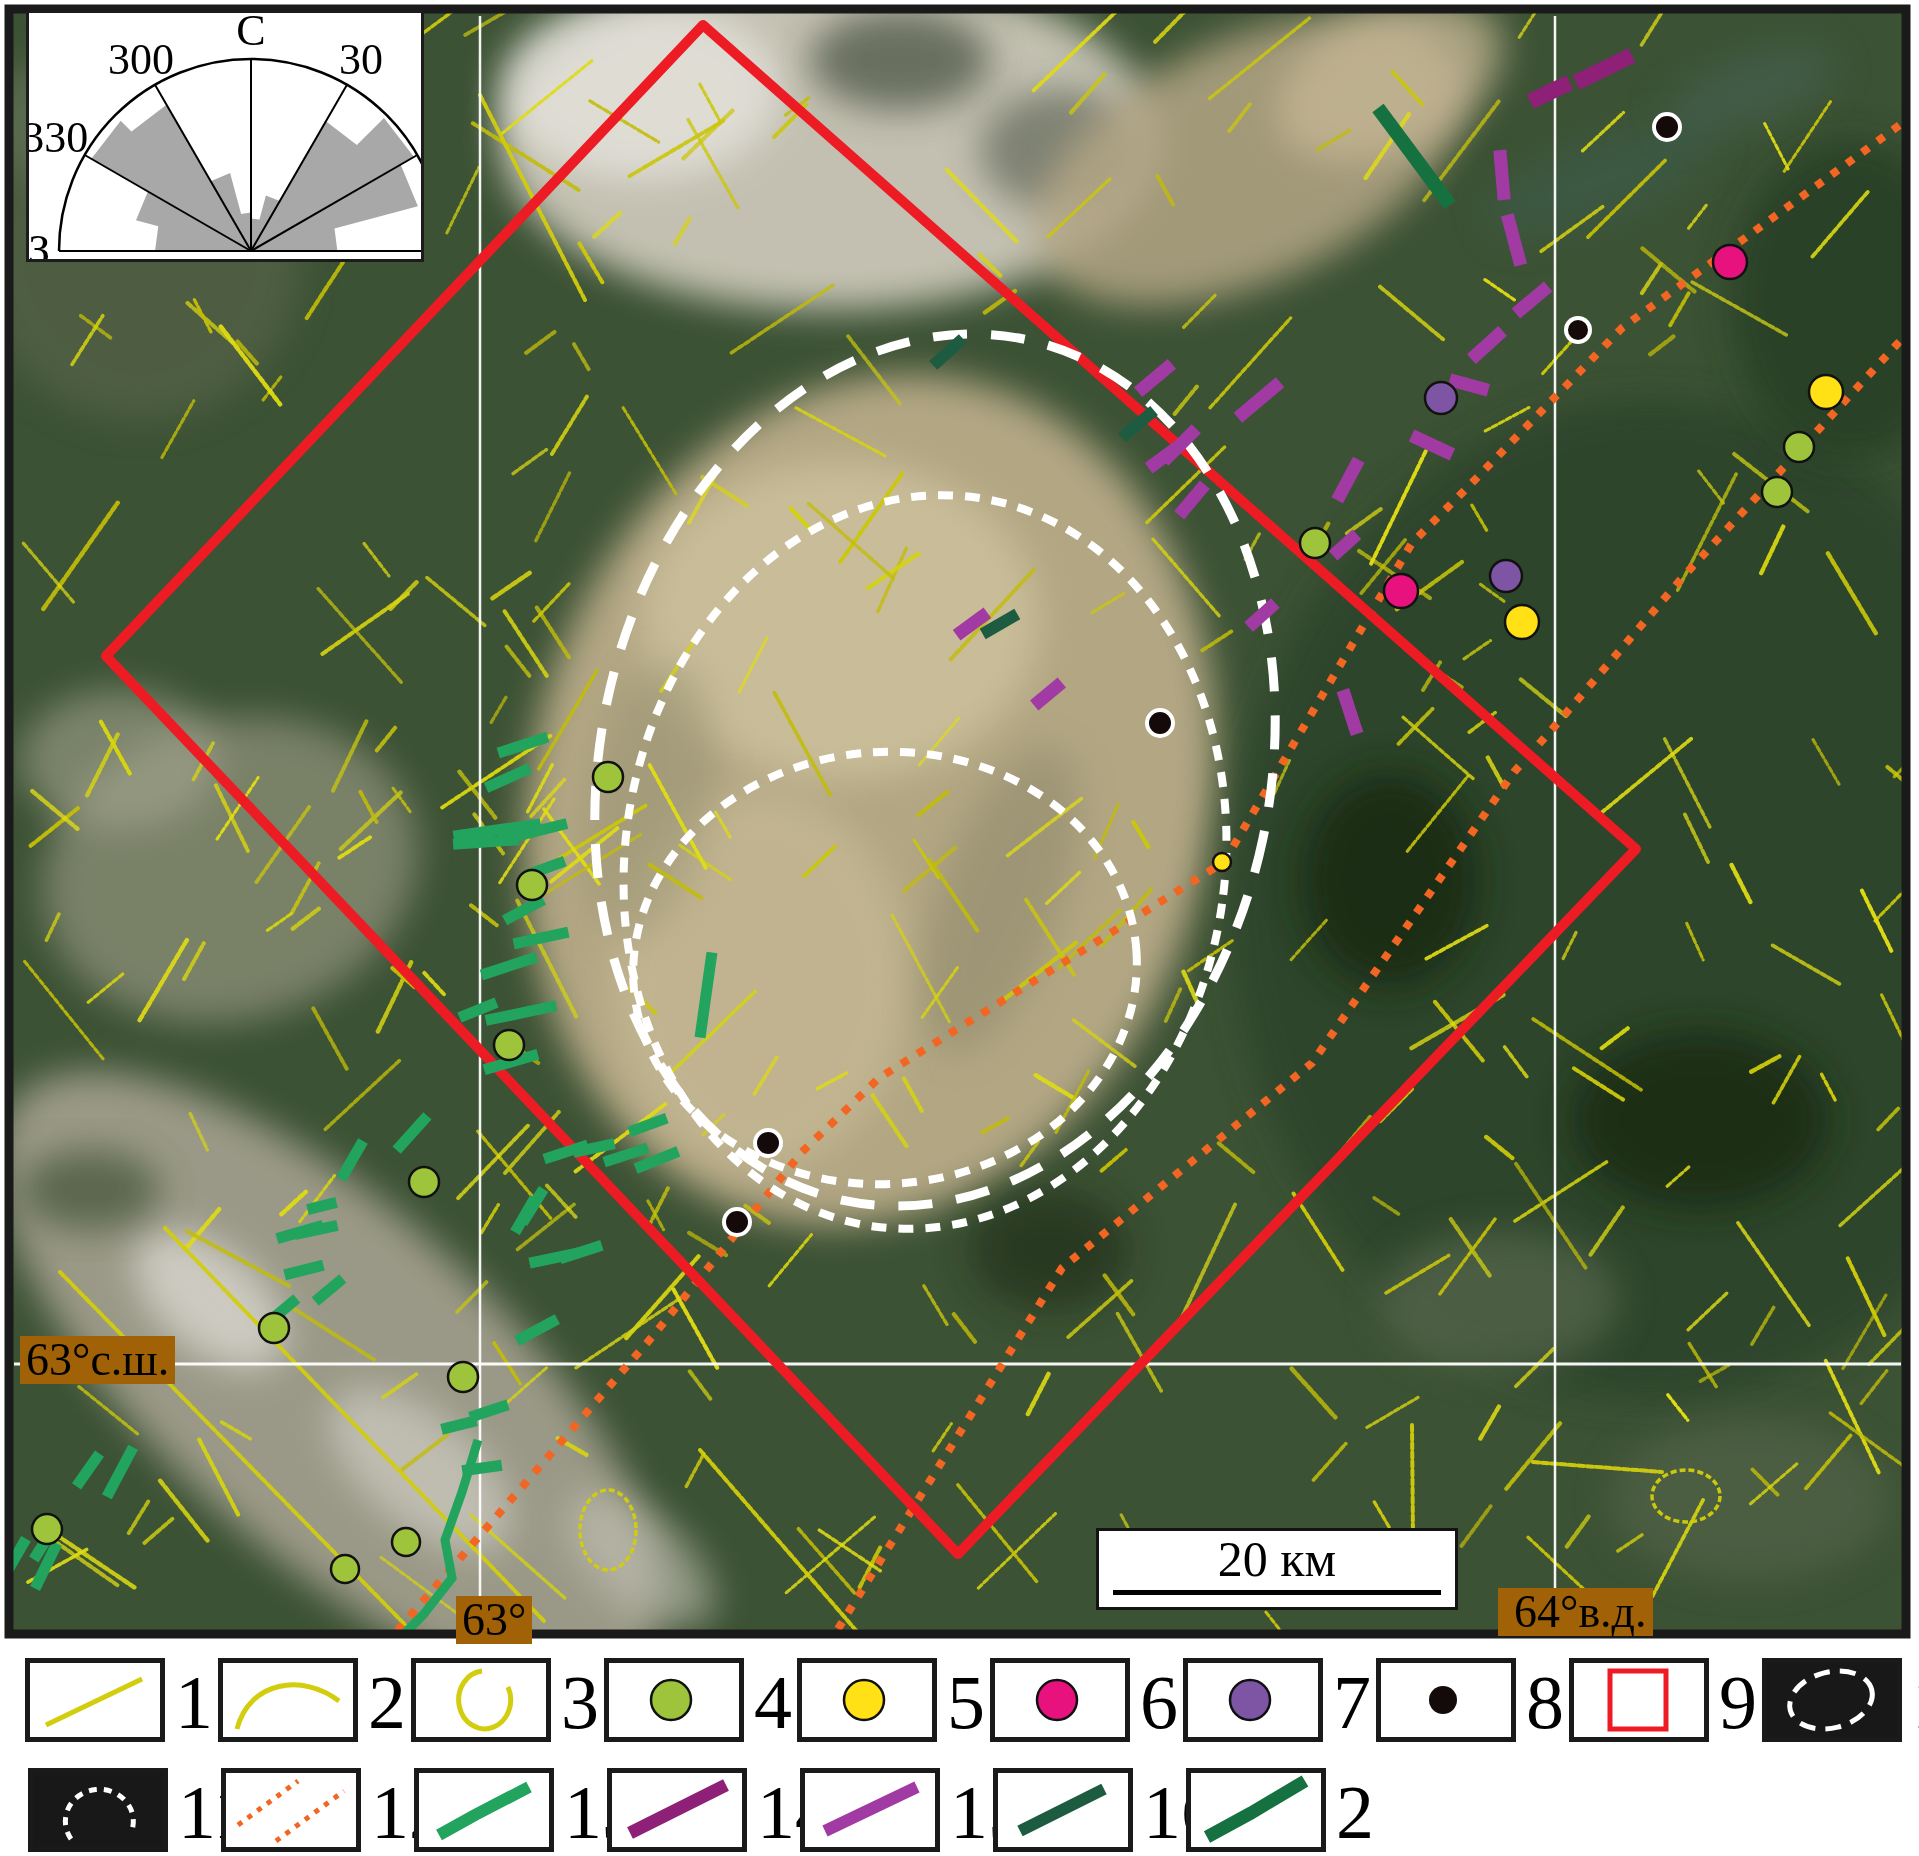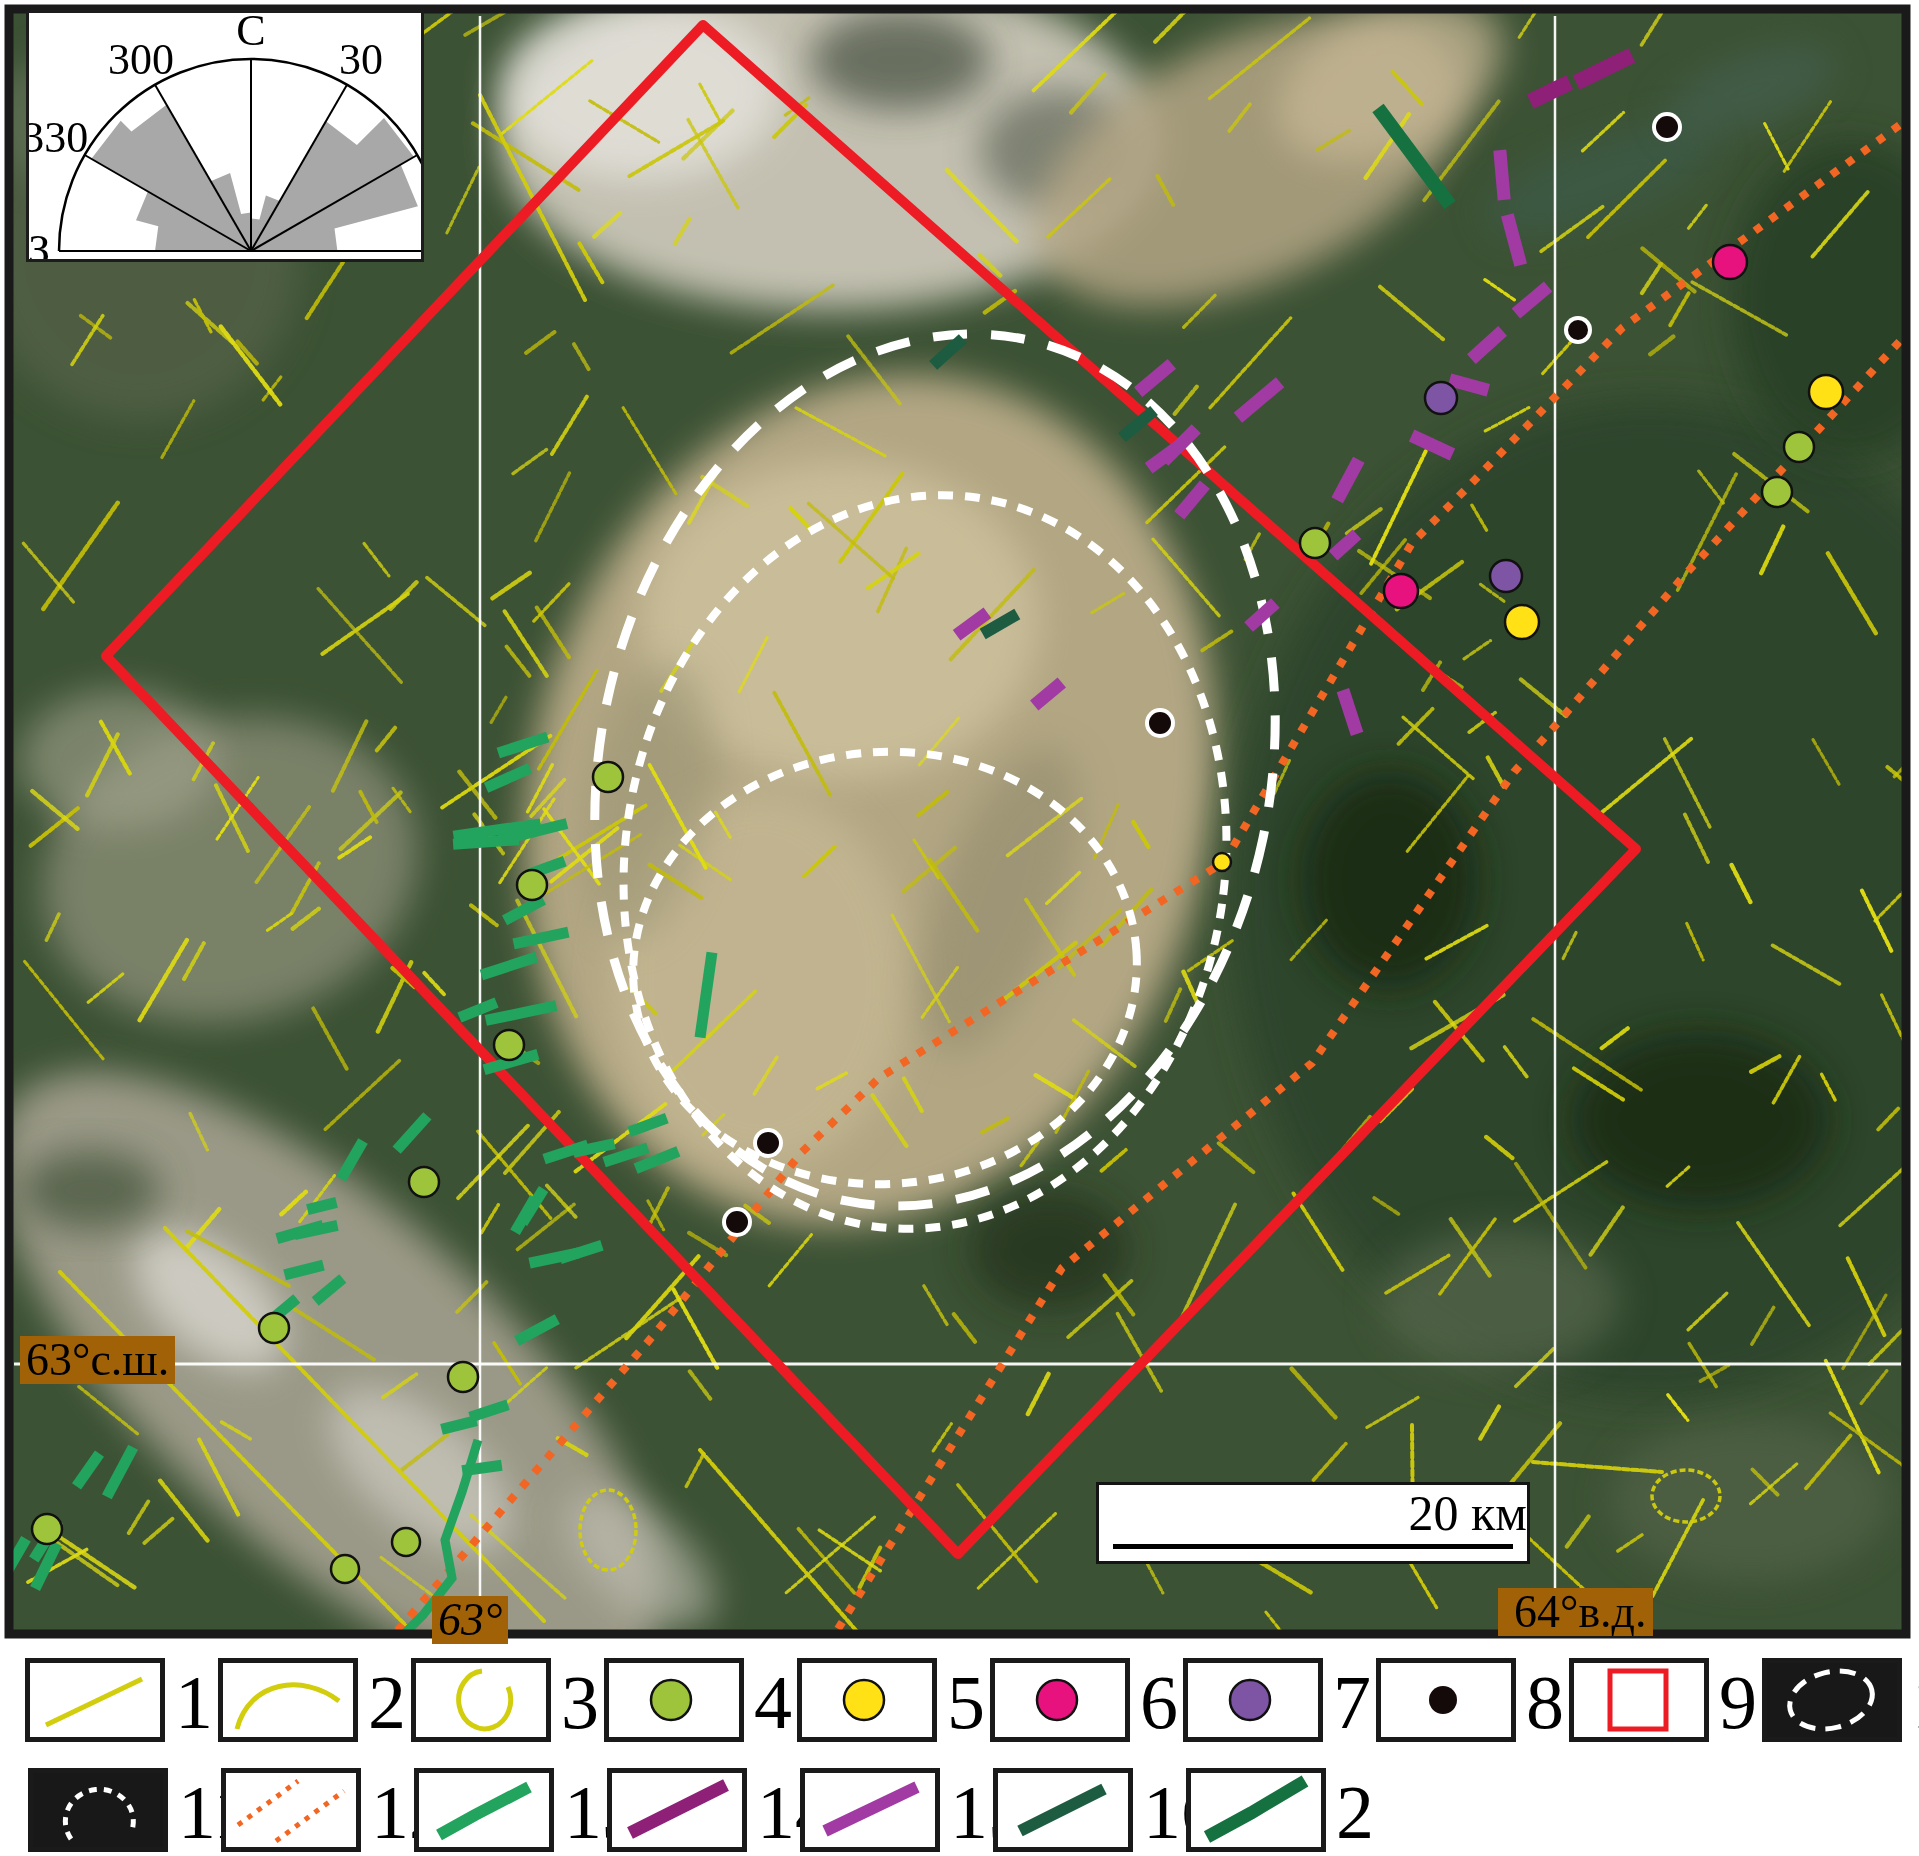--- a/index.html
+++ b/index.html
@@ -3,30 +3,30 @@
 <meta charset="utf-8">
 <style>
   html,body{margin:0;padding:0;background:#ffffff;}
   .stage{position:relative;width:1919px;height:1856px;background:#ffffff;overflow:hidden;
          font-family:"Liberation Serif","DejaVu Serif",serif;}
   #map-svg{position:absolute;left:0;top:0;}
   .maplabel{position:absolute;background:#a16207;color:#000;padding:0 6px;line-height:1.05;
             font-size:46px;white-space:nowrap;}
   .rose{position:absolute;left:26px;top:10px;width:398px;height:252px;background:#ffffff;
         border:3px solid #1c1c1c;box-sizing:border-box;}
-  .scalebar{position:absolute;left:1096px;top:1482px;width:434px;height:82px;background:#ffffff;
-            border:3px solid #141414;box-sizing:border-box;text-align:right;}
+  .scalebar{position:absolute;left:1096px;top:1528px;width:362px;height:82px;background:#ffffff;
+            border:3px solid #141414;box-sizing:border-box;text-align:center;}
   .scalebar .slabel{font-size:50px;line-height:56px;display:block;}
   .scalebar .sline{position:absolute;left:14px;right:14px;bottom:12px;border-top:5px solid #000;}
   .legend-box{position:absolute;width:140px;height:84px;background:#fff;border:5px solid #1a1a1a;
               box-sizing:border-box;}
   .legend-box.dark{background:#181818;}
   .legend-num{position:absolute;font-size:76px;line-height:76px;color:#000;}
   .lat-label{left:20px;top:1336px;}
-  .lon63{left:432px;top:1596px;font-style:italic;}
+  .lon63{left:456px;top:1596px;}
   .lon64{left:1498px;top:1588px;padding-left:16px;}
 </style>
 </head>
 <body>
 
 <div class="stage">
   <svg id="map-svg" width="1919" height="1643" viewBox="0 0 1919 1643">
       <defs>
         <filter id="soft" x="-40%" y="-40%" width="180%" height="180%">
           <feGaussianBlur stdDeviation="18"></feGaussianBlur>

